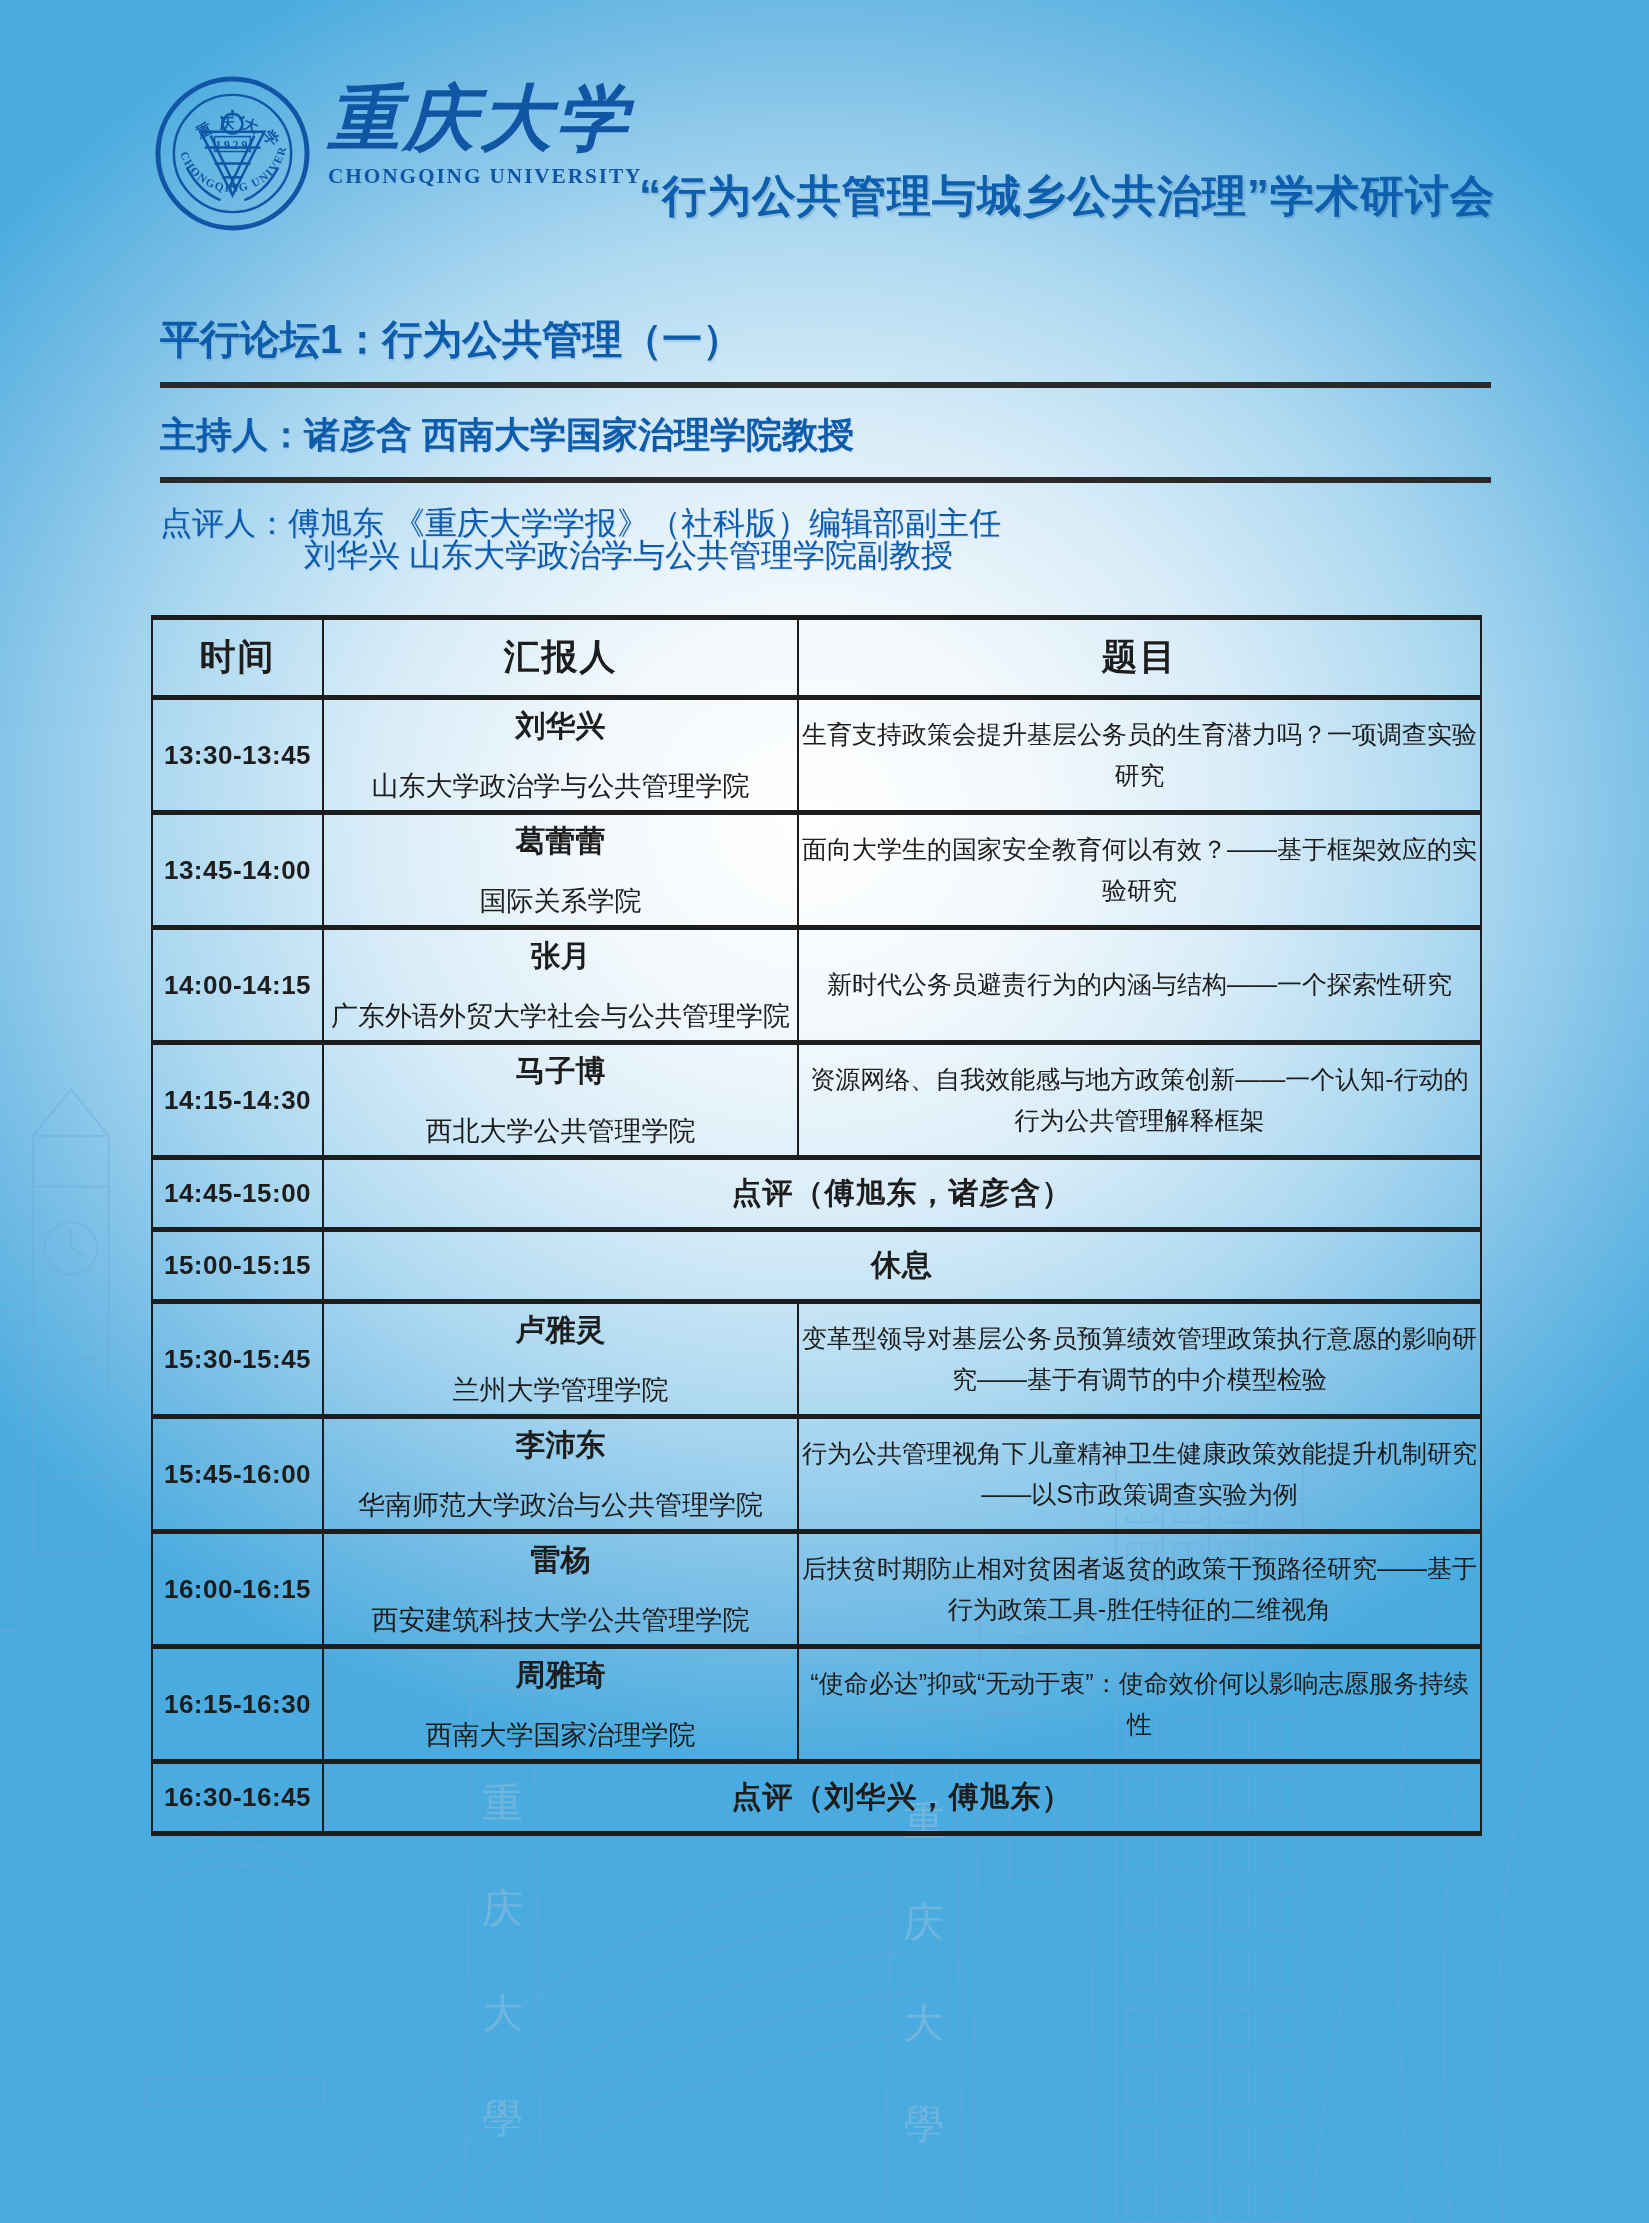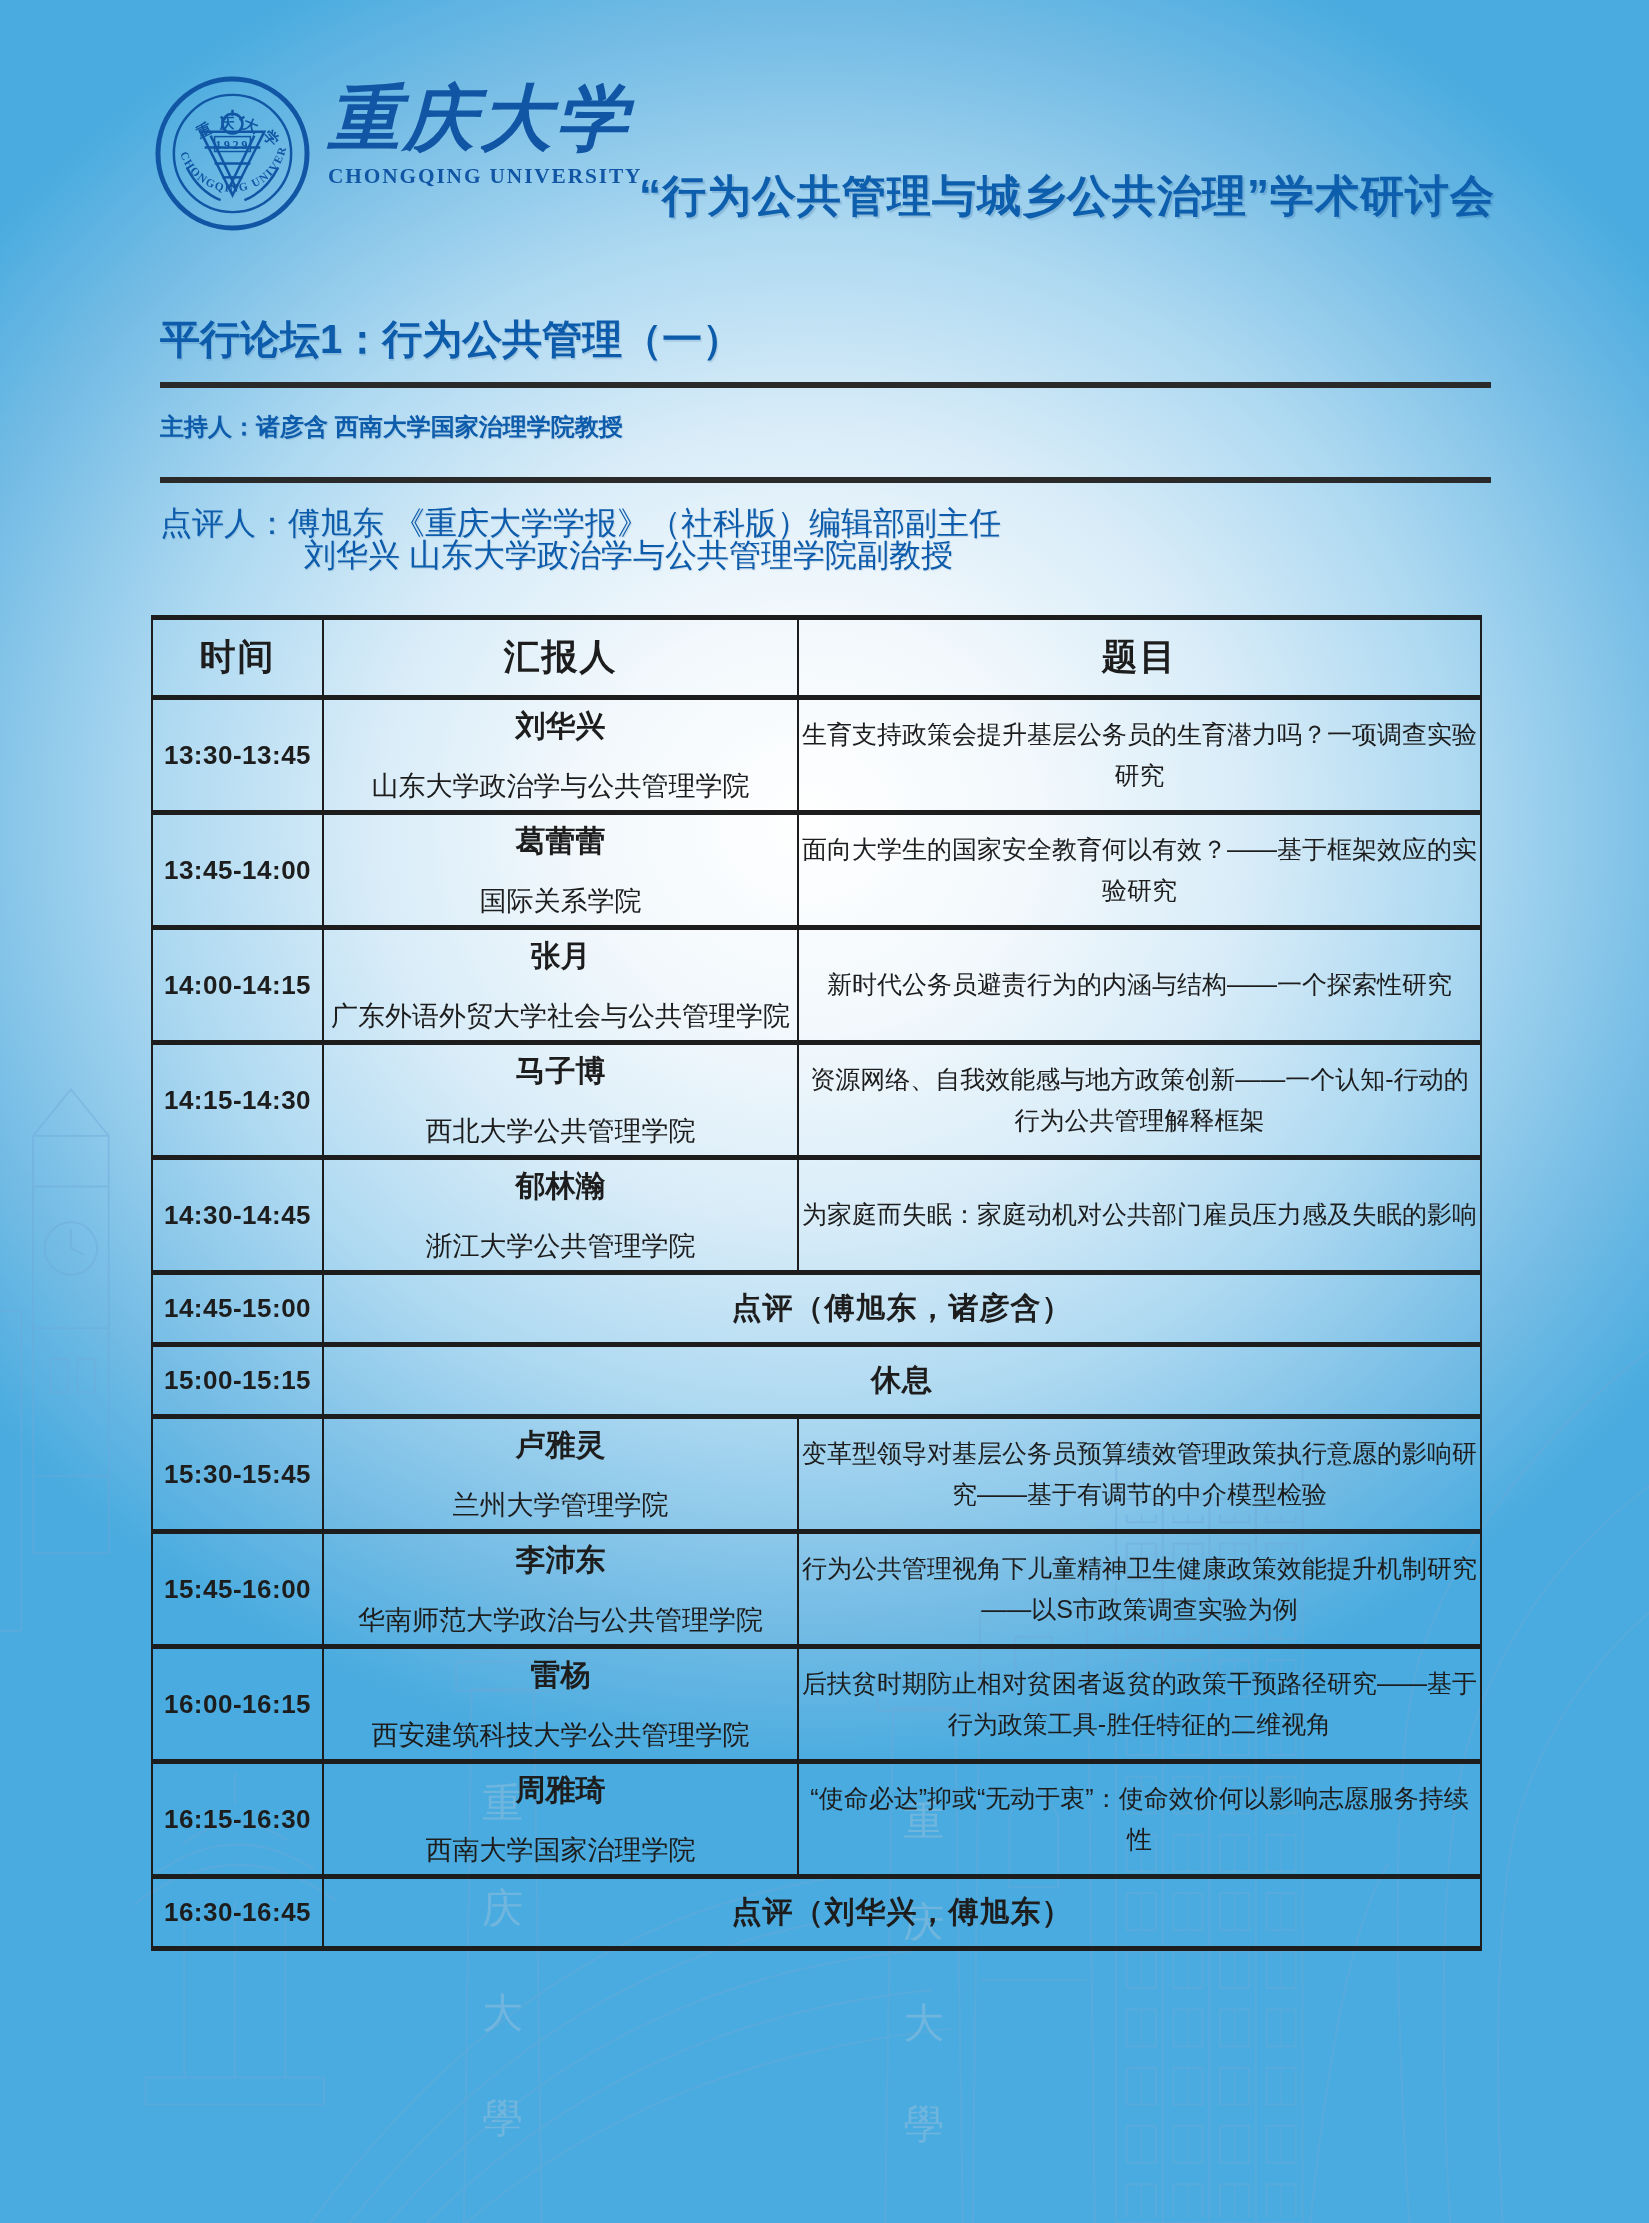--- a/index.html
+++ b/index.html
@@ -44,21 +44,21 @@
     display:flex;justify-content:flex-start;align-items:baseline;
     font-size:40px;font-weight:800;color:#0d5cab;
     text-shadow:1px 1.9px 1px rgba(12,60,120,0.15);
     white-space:nowrap;
   }
   .rule{position:absolute;left:160px;width:1331px;height:5.8px;background:#2a2a2a;border:none;margin:0;}
   .rule-1{top:382px;}
   .rule-2{top:477px;}
   .host-line{
     position:absolute;left:160px;top:411px;width:1331px;
-    font-size:24px;font-weight:800;color:#0d5cab;white-space:nowrap;
+    font-size:36px;font-weight:800;color:#0d5cab;white-space:nowrap;
     text-shadow:1px 1px 1px rgba(12,60,120,0.15);
   }
   .commentator-block{
     position:absolute;left:160px;top:507px;width:1331px;
     font-size:32px;font-weight:400;color:#0d5cab;
     text-shadow:1px 1px 1px rgba(12,60,120,0.15);
   }
   .commentator-line{white-space:nowrap;line-height:1.0;}
   .commentator-line.second{padding-left:144px;}
   
@@ -252,28 +252,20 @@
           <td class="cell-topic">新时代公务员避责行为的内涵与结构——一个探索性研究</td>
         </tr>
         <tr class="row-talk">
           <td class="cell-time">14:15-14:30</td>
           <td class="cell-presenter">
             <div class="presenter-name">马子博</div>
             <div class="presenter-affiliation">西北大学公共管理学院</div>
           </td>
           <td class="cell-topic">资源网络、自我效能感与地方政策创新——一个认知-行动的行为公共管理解释框架</td>
         </tr>
-        <tr class="row-talk">
-          <td class="cell-time">14:30-14:45</td>
-          <td class="cell-presenter">
-            <div class="presenter-name">郁林瀚</div>
-            <div class="presenter-affiliation">浙江大学公共管理学院</div>
-          </td>
-          <td class="cell-topic">为家庭而失眠：家庭动机对公共部门雇员压力感及失眠的影响</td>
-        </tr>
         <tr class="row-short">
           <td class="cell-time">14:45-15:00</td>
           <td class="cell-merged" colspan="2">点评（傅旭东，诸彦含）</td>
         </tr>
         <tr class="row-short">
           <td class="cell-time">15:00-15:15</td>
           <td class="cell-merged" colspan="2">休息</td>
         </tr>
         <tr class="row-talk">
           <td class="cell-time">15:30-15:45</td>

